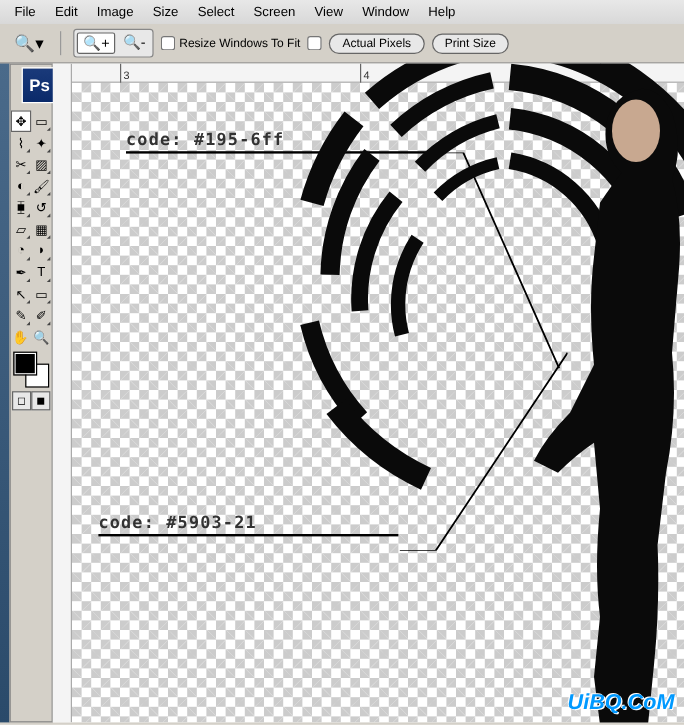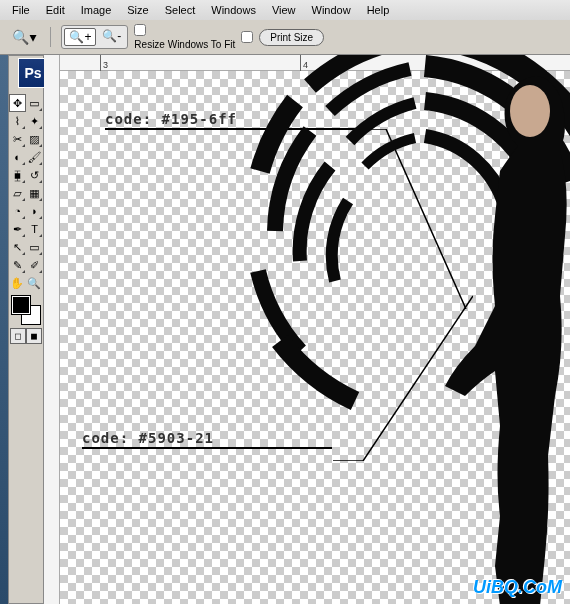--- a/index.html
+++ b/index.html
@@ -5,21 +5,21 @@
 * { margin: 0; padding: 0; box-sizing: border-box; font-family: Tahoma, sans-serif; }
 body { width: 570px; height: 604px; background: #d4d0c8; overflow: hidden; position: relative; }
 .menubar { display: flex; background: linear-gradient(to bottom, #e8e8e8, #d8d8d8); padding: 2px 4px; font-size: 11px; }
 .menu-item { padding: 2px 8px; cursor: pointer; }
 .options-bar { display: flex; align-items: center; padding: 4px 8px; background: #d4d0c8; border-bottom: 1px solid #888; gap: 6px; }
 .zoom-tool-icon { font-size: 14px; padding: 2px 4px; }
 .divider { width: 1px; height: 20px; background: #999; margin: 0 4px; }
 .zoom-buttons { display: flex; gap: 2px; background: #e8e8e8; border: 1px solid #888; border-radius: 3px; padding: 2px; }
 .zoom-btn { padding: 1px 4px; font-size: 12px; cursor: pointer; }
 .zoom-btn.active { background: #fff; border: 1px solid #666; border-radius: 2px; }
-.checkbox-group { display: flex; align-items: flex-start; gap: 3px; font-size: 10px; flex-direction: column; }
+.checkbox-group { display: flex; align-items: center; gap: 3px; font-size: 10px; }
 .checkbox-group input { width: 12px; height: 12px; }
 .pill-btn { background: #e8e8e8; border: 1px solid #666; border-radius: 10px; padding: 2px 10px; font-size: 10px; cursor: pointer; }
 .workspace { display: flex; height: calc(100% - 55px); position: relative; }
 .side-tab { width: 8px; background: linear-gradient(to bottom, #4a6a8a, #2a4a6a); }
 .tool-panel { width: 36px; background: #d4d0c8; border: 1px solid #888; display: flex; flex-direction: column; align-items: center; padding-top: 2px; }
 .ps-logo { width: 30px; height: 30px; background: linear-gradient(to bottom, #1a3a7a, #0a2a6a); color: #fff; display: flex; align-items: center; justify-content: center; font-weight: bold; font-size: 14px; border: 1px solid #fff; margin-bottom: 6px; margin-left: 14px; }
 .tool-row { display: flex; width: 100%; }
 .tool-cell { width: 18px; height: 18px; display: flex; align-items: center; justify-content: center; font-size: 11px; cursor: pointer; position: relative; }
 .tool-cell.sel { background: #fff; border: 1px solid #666; }
 .tool-cell::after { content: ''; position: absolute; bottom: 1px; right: 1px; width: 0; height: 0; border-left: 3px solid transparent; border-bottom: 3px solid #444; }
@@ -52,40 +52,41 @@
 </style>
 </head>
 <body>
 
 <div class="menubar">
   <div class="menu-item">File</div>
   <div class="menu-item">Edit</div>
   <div class="menu-item">Image</div>
   <div class="menu-item">Size</div>
   <div class="menu-item">Select</div>
-  <div class="menu-item">Windows</div>
+  <div class="menu-item">Screen</div>
   <div class="menu-item">View</div>
   <div class="menu-item">Window</div>
   <div class="menu-item">Help</div>
 </div>
 
 <div class="options-bar">
   <span class="zoom-tool-icon">🔍▾</span>
   <div class="divider"></div>
   <div class="zoom-buttons">
     <span class="zoom-btn active">🔍+</span>
     <span class="zoom-btn">🔍-</span>
   </div>
   <div class="checkbox-group">
     <input type="checkbox" style="">
     <span>Resize Windows To Fit</span>
   </div>
   <div class="checkbox-group">
     <input type="checkbox" style="">
   </div>
+  <button class="pill-btn">Actual Pixels</button>
   <button class="pill-btn">Print Size</button>
 </div>
 
 <div class="workspace">
   <div class="side-tab"></div>
   <div class="tool-panel">
     <div class="ps-logo">Ps</div>
     <div class="tool-row">
         <div class="tool-cell sel noflyout">✥</div>
         <div class="tool-cell">▭</div>

